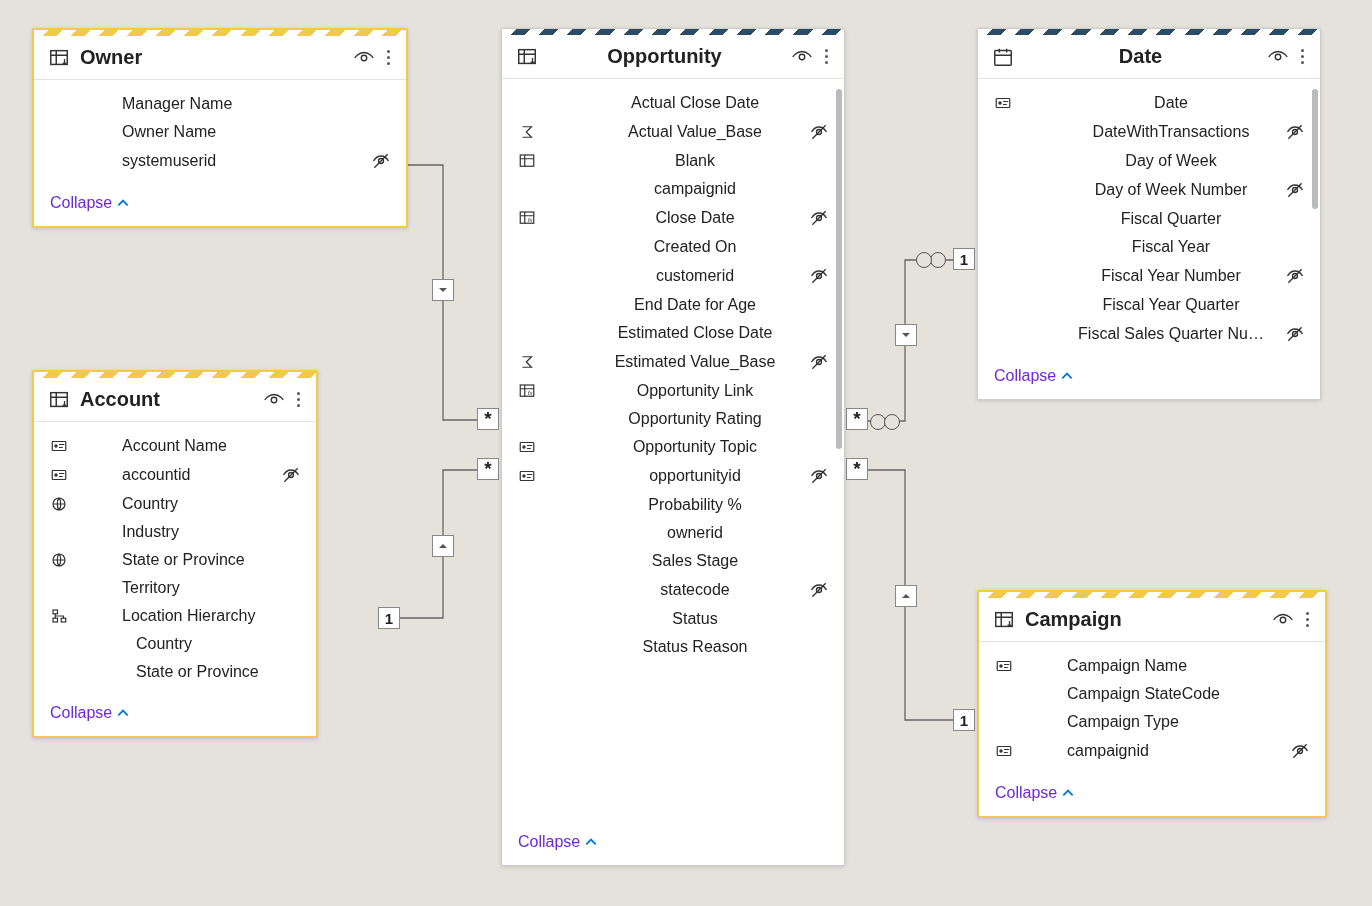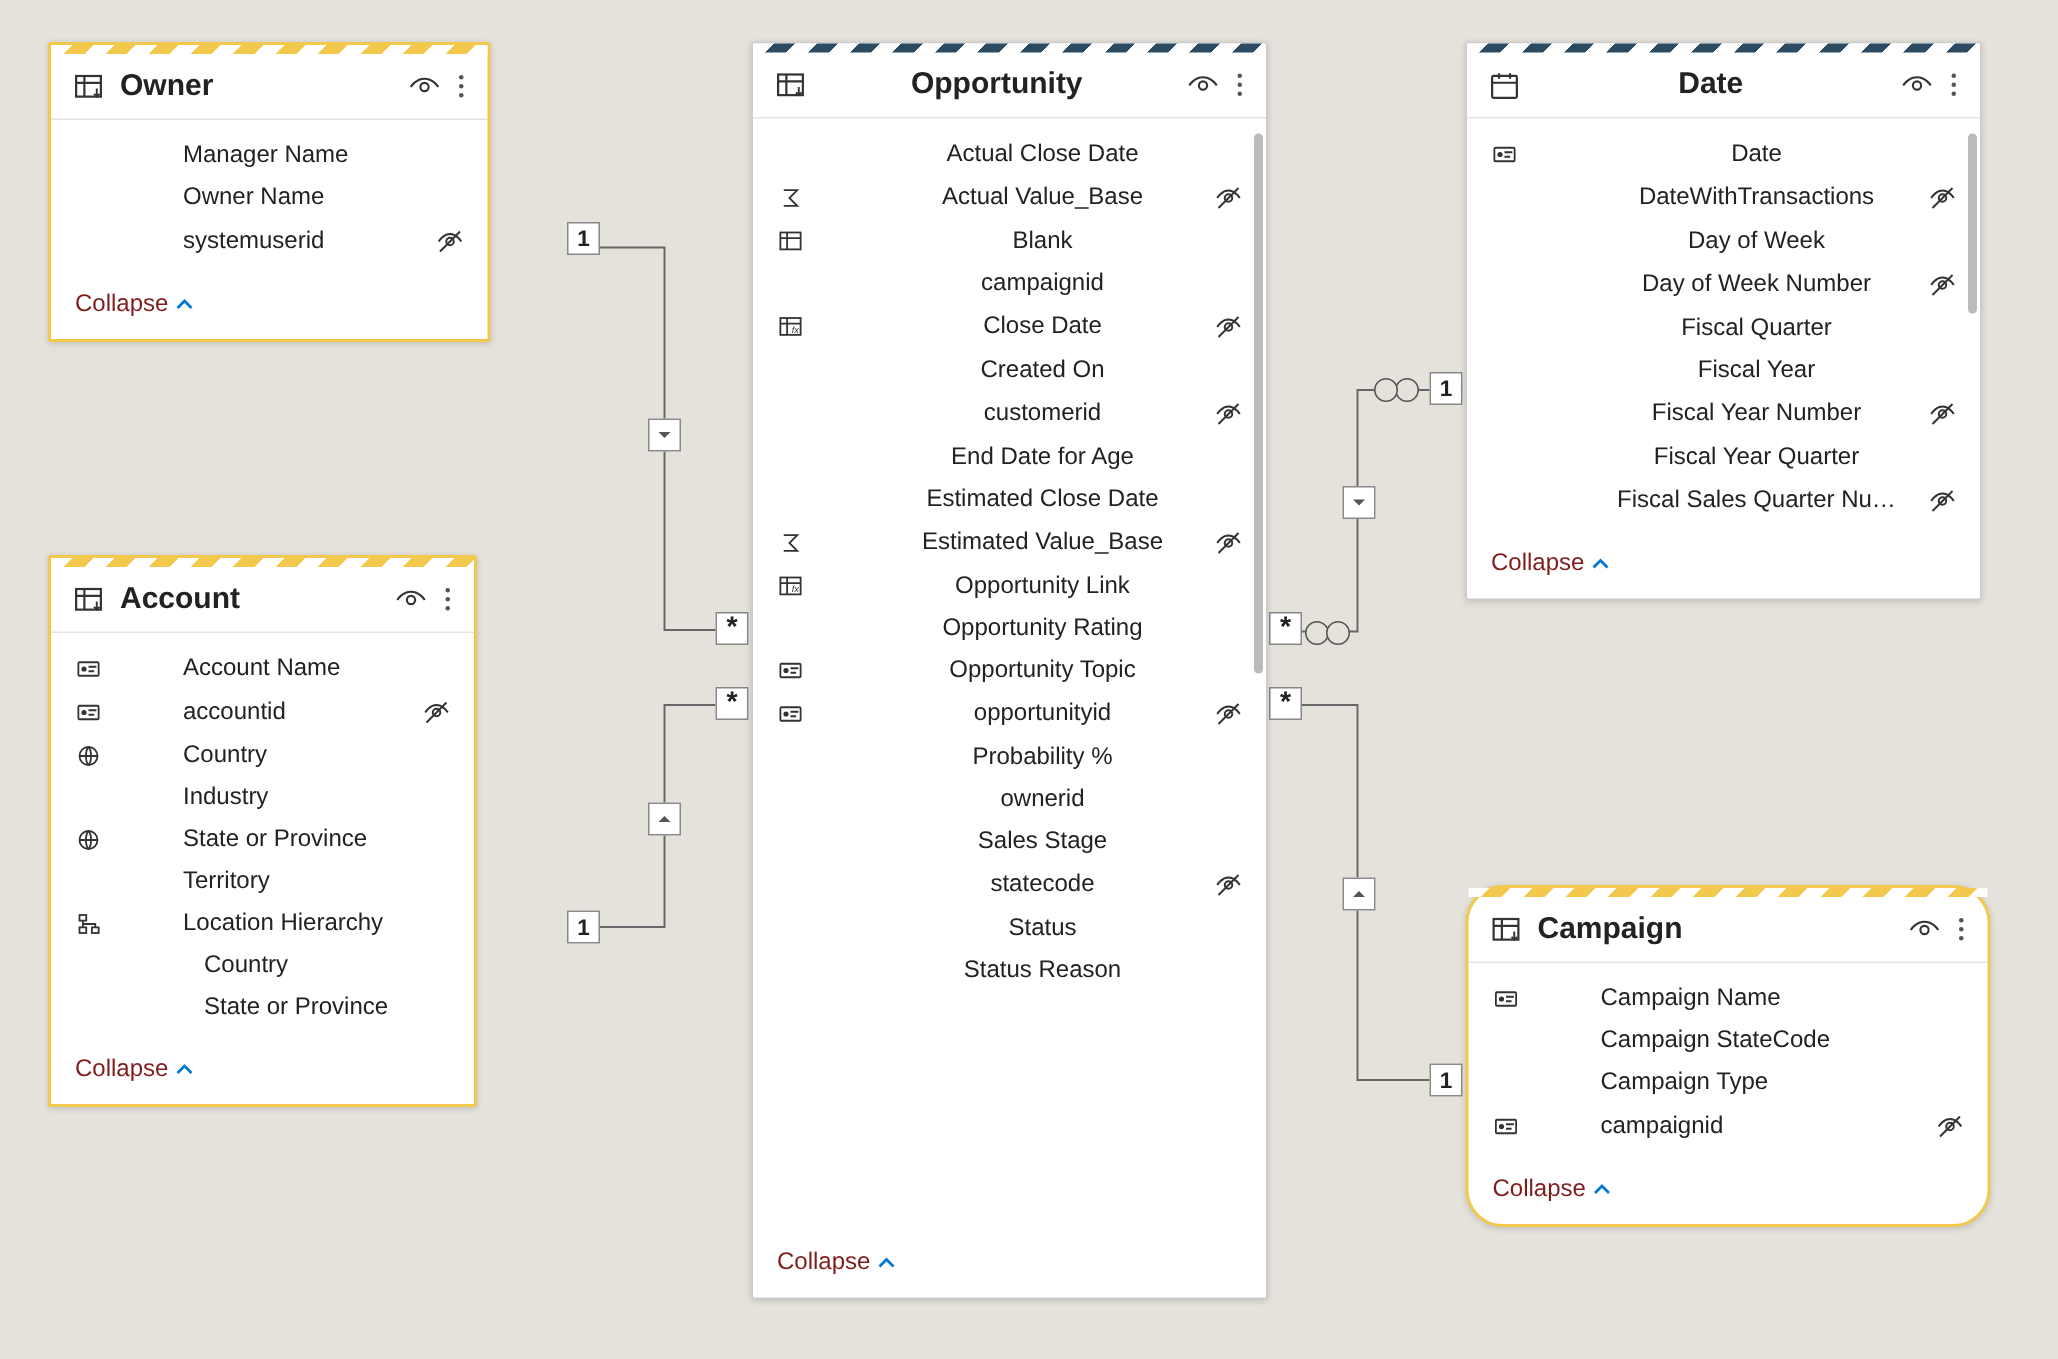--- a/index.html
+++ b/index.html
@@ -64,21 +64,21 @@
     align-items: center;
     padding: 5px 8px 5px 8px;
     font-size: 16px;
     gap: 8px;
   }
   .row .ic { width: 22px; display:flex; justify-content:center; }
   .row .lbl { flex: 1; white-space: nowrap; overflow:hidden; text-overflow: ellipsis; margin-left: 44px;}
   .row .trail { width: 22px; display:flex; justify-content:center;}
   .row.indent1 .ic { margin-left: 14px; }
   .collapse {
-    color: #7f1d1d;
+    color: #6d28d9;
     font-size: 16px;
     padding: 12px 16px 14px;
     cursor: pointer;
     display:flex;
     align-items:center;
     gap:4px;
   }
   .eye svg, .ic svg, .hicon svg { display:block; }
   .hicon { width:22px; height:22px; display:flex;}
   .kebab { display:flex; flex-direction:column; gap:3px; padding:2px;}
@@ -153,21 +153,21 @@
 
 <div class="epbox" style="left:378px;top:148px">1</div>
 <div class="epbox" style="left:378px;top:607px">1</div>
 <div class="epbox" style="left:477px;top:408px;font-size:19px">*</div>
 <div class="epbox" style="left:477px;top:458px;font-size:19px">*</div>
 <div class="epbox" style="left:846px;top:408px;font-size:19px">*</div>
 <div class="epbox" style="left:846px;top:458px;font-size:19px">*</div>
 <div class="epbox" style="left:953px;top:248px">1</div>
 <div class="epbox" style="left:953px;top:709px">1</div>
 
-<div class="card yellow" style="left:32px;top:28px;width:295px;">
+<div class="card yellow" style="left:32px;top:28px;width:376px;">
   <div class="hdr">
     <span class="hicon">
       <svg width="22" height="22" viewBox="0 0 24 24" fill="none" stroke="#333" stroke-width="1.6">
           <rect x="3" y="4" width="18" height="15"></rect>
           <path d="M3 9h18M9 4v15"></path>
           <path d="M16 17l2 2 2-2M18 13v6" stroke-width="1.4"></path>
         </svg>
     </span>
     <span class="ttl">Owner</span>
     <span class="hicon">
@@ -631,21 +631,21 @@
       </div>
     </div>
   <div class="collapse">
     <span>Collapse</span>
     <svg width="14" height="14" viewBox="0 0 12 12">
         <path d="M2 8 L6 4 L10 8" stroke="#0078d4" stroke-width="1.6" fill="none"></path>
       </svg>
   </div>
 </div>
 
-<div class="card yellow" style="left:977px;top:590px;width:350px;border-radius:25px;">
+<div class="card yellow" style="left:977px;top:590px;width:350px;">
   <div class="hdr">
     <span class="hicon">
       <svg width="22" height="22" viewBox="0 0 24 24" fill="none" stroke="#333" stroke-width="1.6">
           <rect x="3" y="4" width="18" height="15"></rect>
           <path d="M3 9h18M9 4v15"></path>
           <path d="M16 17l2 2 2-2M18 13v6" stroke-width="1.4"></path>
         </svg>
     </span>
     <span class="ttl">Campaign</span>
     <span class="hicon">

